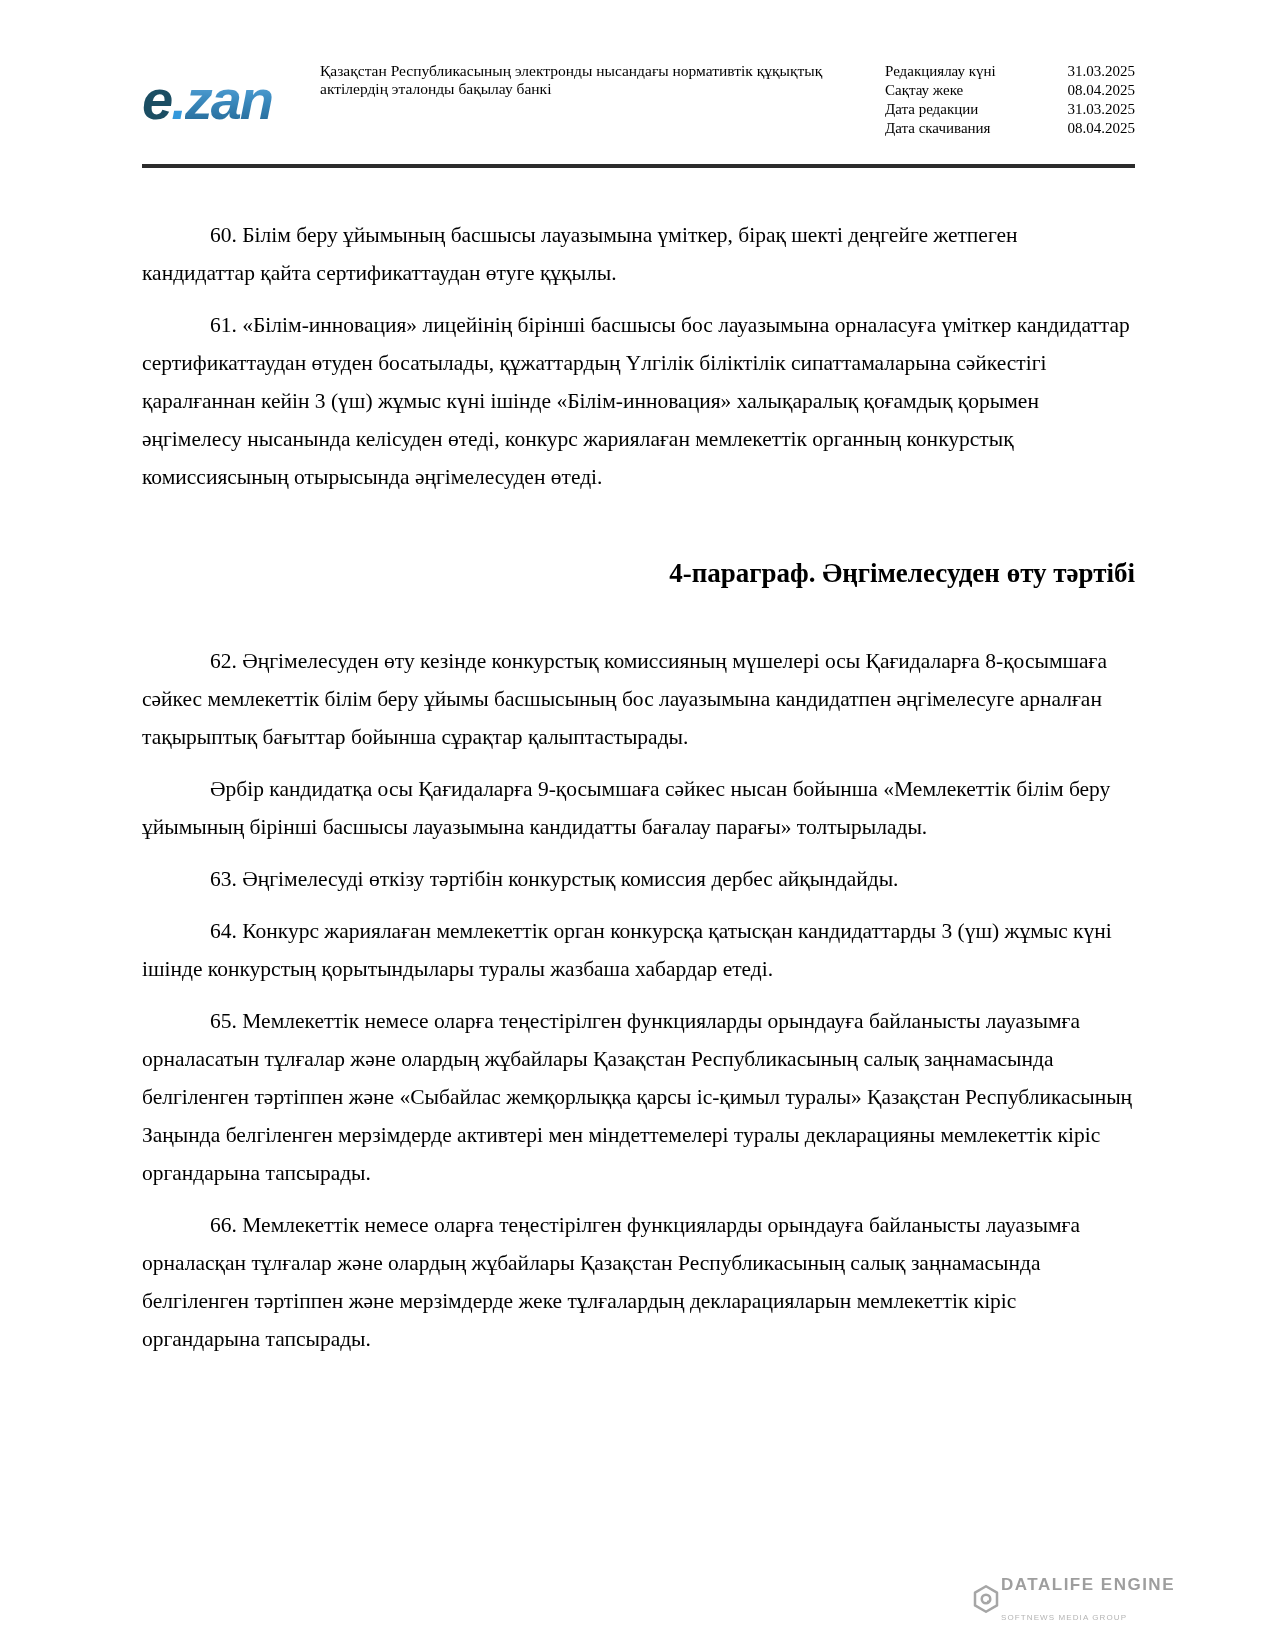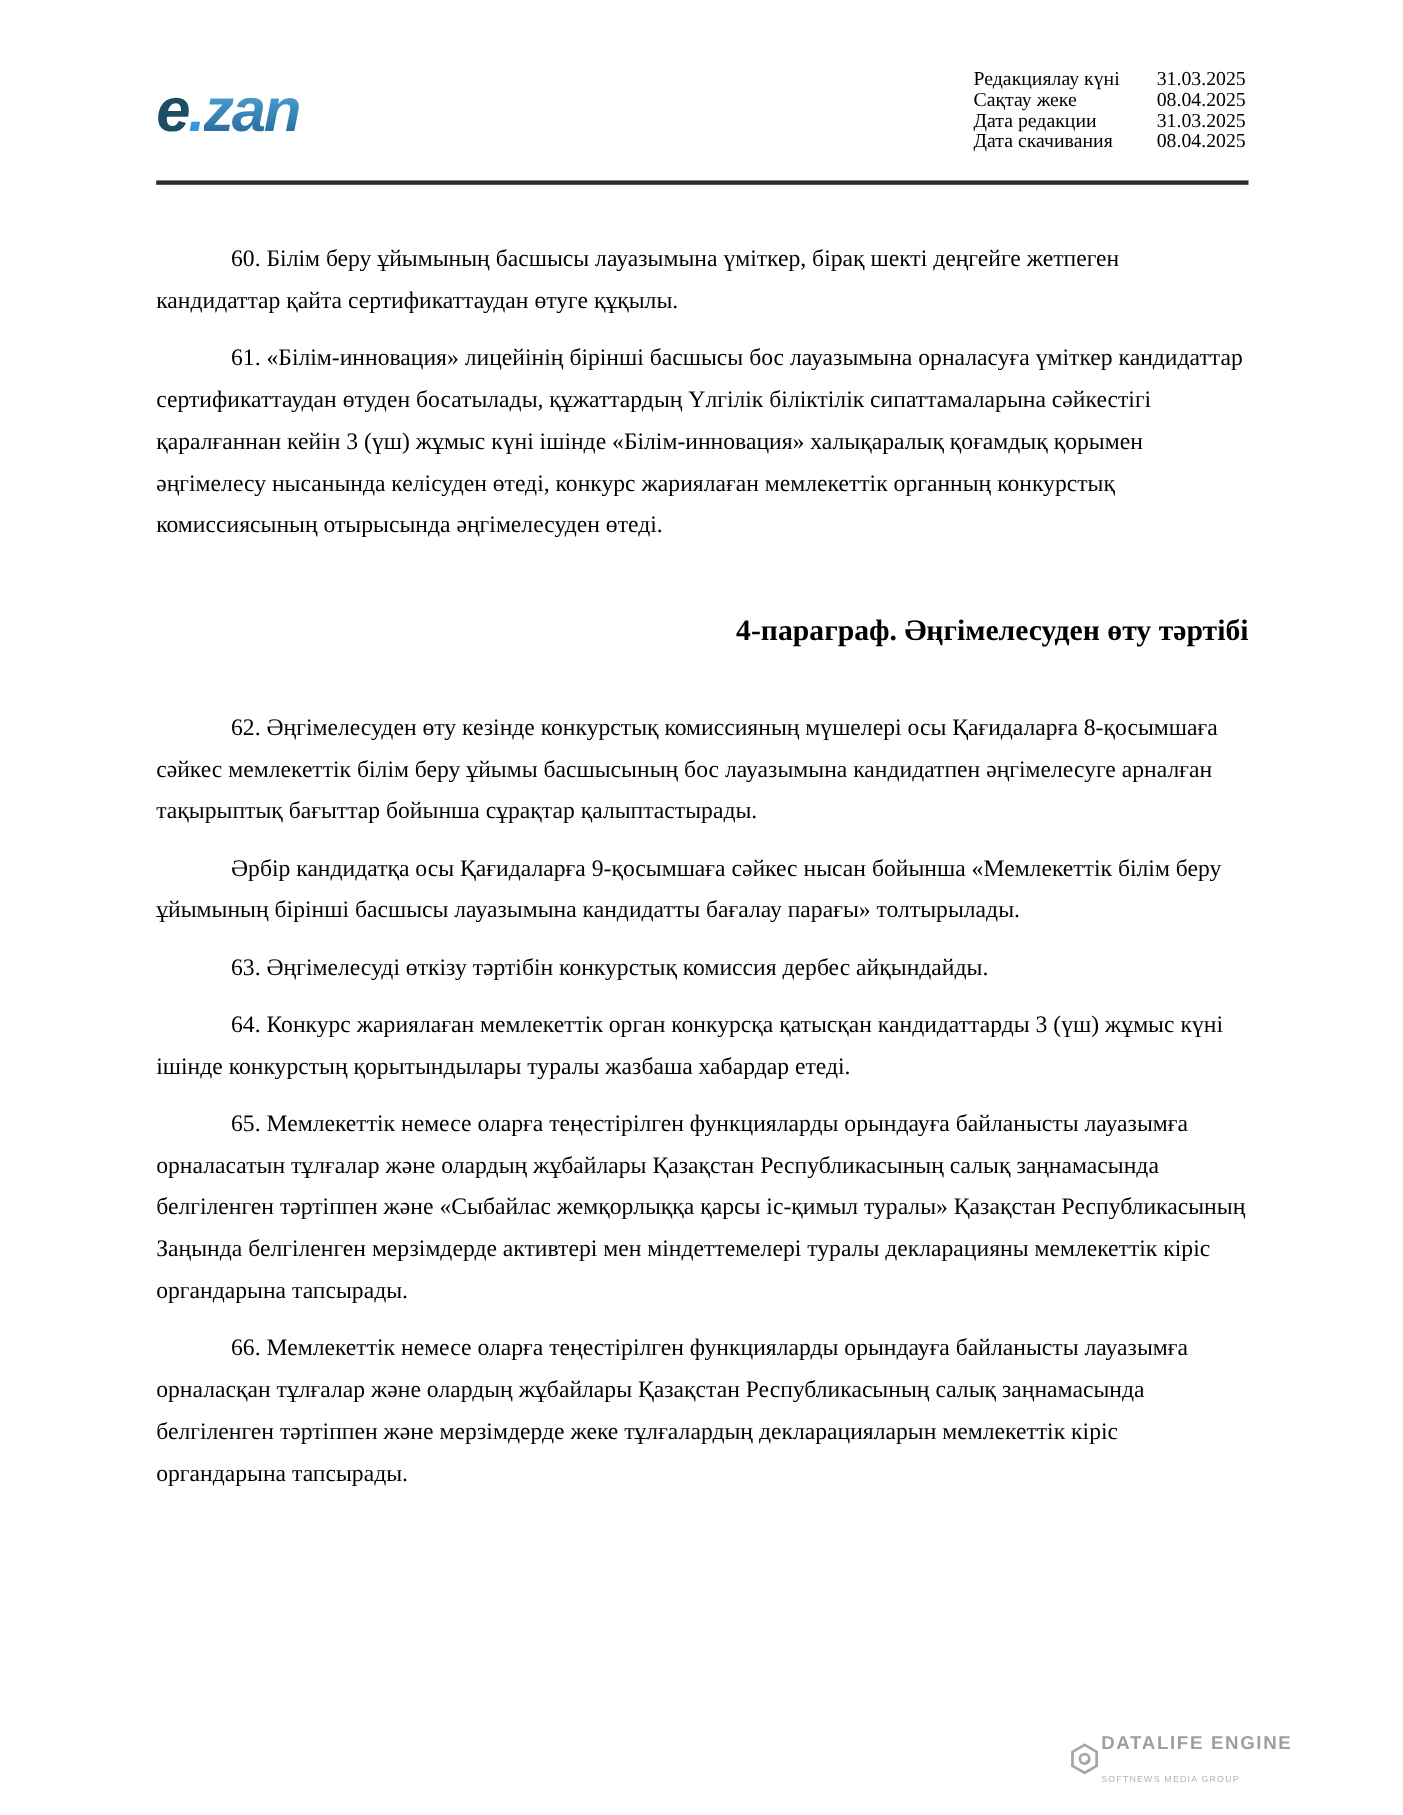--- a/index.html
+++ b/index.html
@@ -50,26 +50,26 @@
     flex:1 1 auto;
     padding-top:4px;
     font-size:15.5px;
     line-height:18px;
     max-width:560px;
   }
   .dates{
     flex:0 0 250px;
     margin-left:auto;
     padding-top:4px;
-    font-size:18px;
+    font-size:15px;
     line-height:19px;
   }
   .date-row{display:flex;}
   .date-label{flex:1 1 auto;}
-  .date-value{flex:0 0 86px;text-align:center;}
+  .date-value{flex:0 0 86px;text-align:right;}
 
   .divider{
     border:none;
     height:4px;
     background:var(--rule-color);
     margin-top:26px;
   }
 
   
   .doc{
@@ -120,20 +120,21 @@
 
 <div class="page">
 
   <div class="header">
 
     <div class="logo">
       <span class="e">e</span><span class="dot">.</span><span class="zan">zan</span>
     </div>
 
     <div class="bank-desc">
+      <div>Қазақстан Республикасының электронды нысандағы нормативтік құқықтық актілердің эталонды бақылау банкі</div>
     </div>
 
     <div class="dates">
       <div class="date-row">
         <span class="date-label">Редакциялау күні</span>
         <span class="date-value">31.03.2025</span>
       </div>
       <div class="date-row">
         <span class="date-label">Сақтау жеке</span>
         <span class="date-value">08.04.2025</span>

